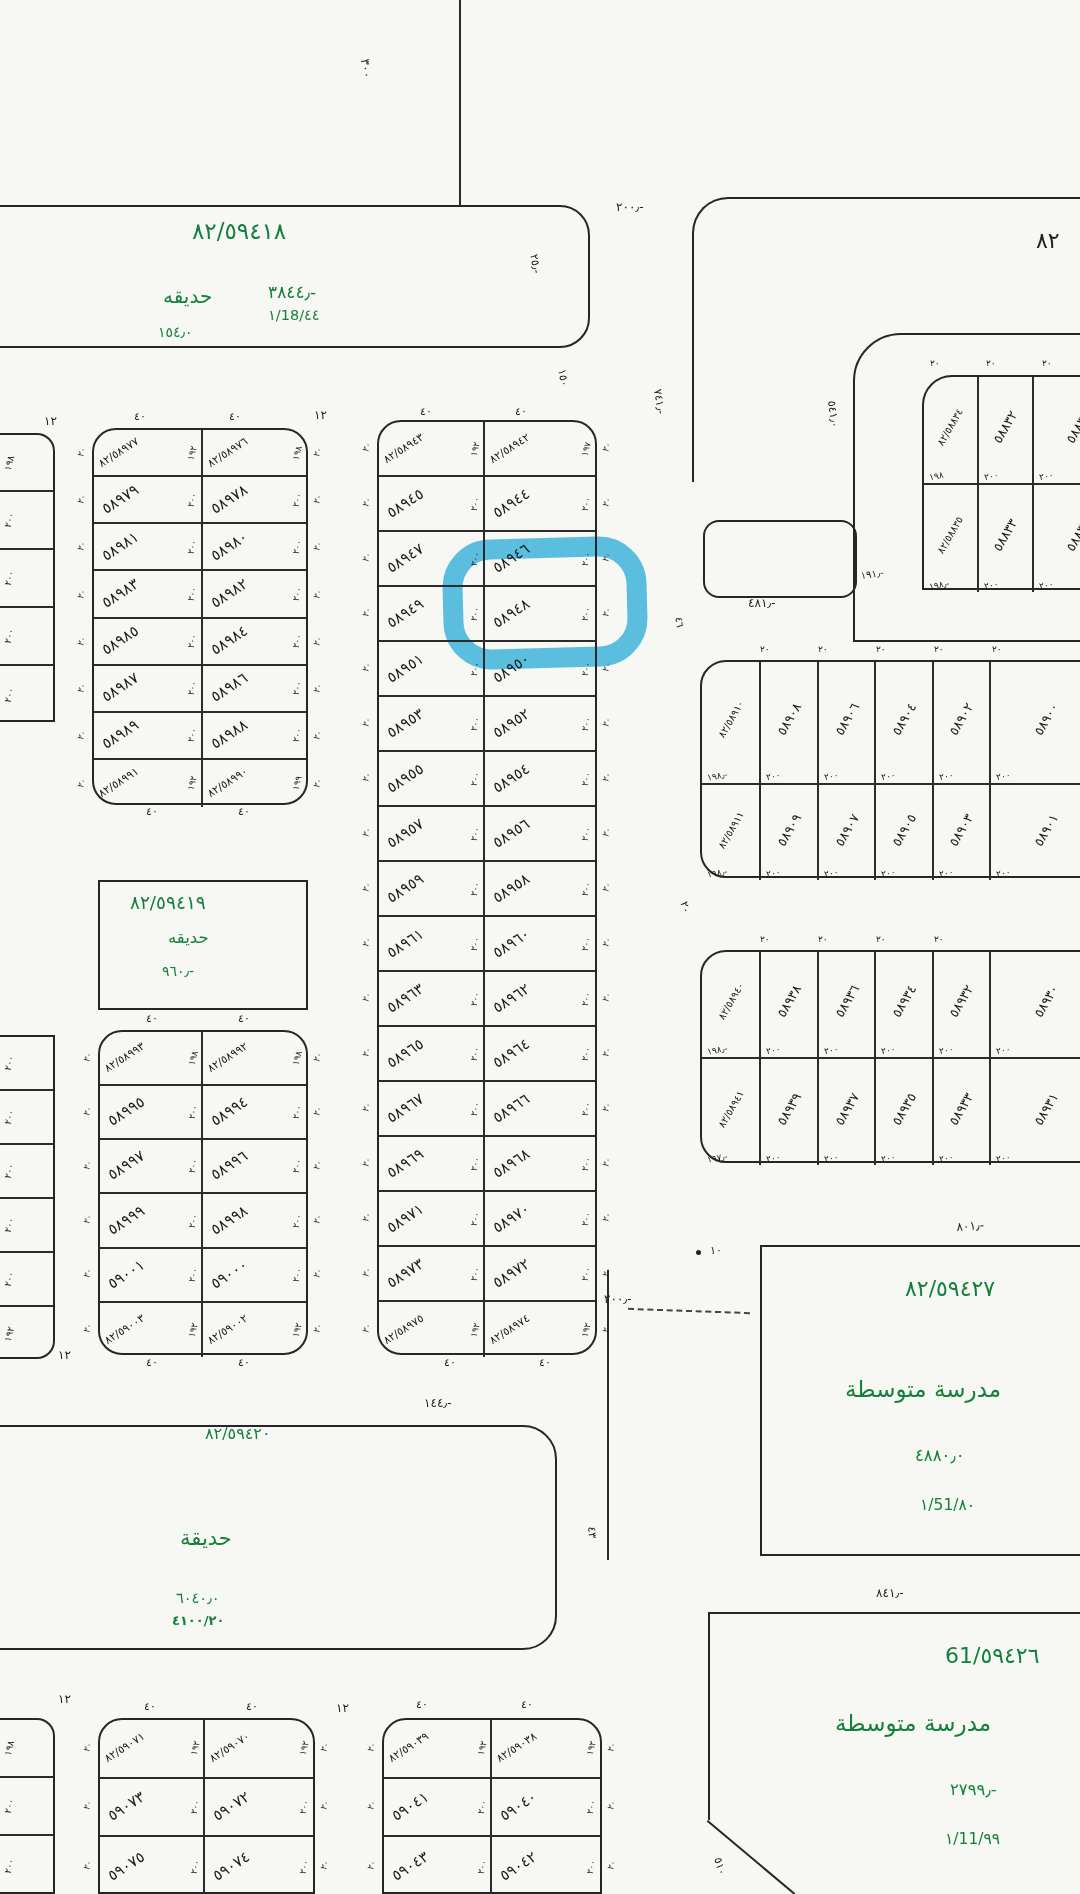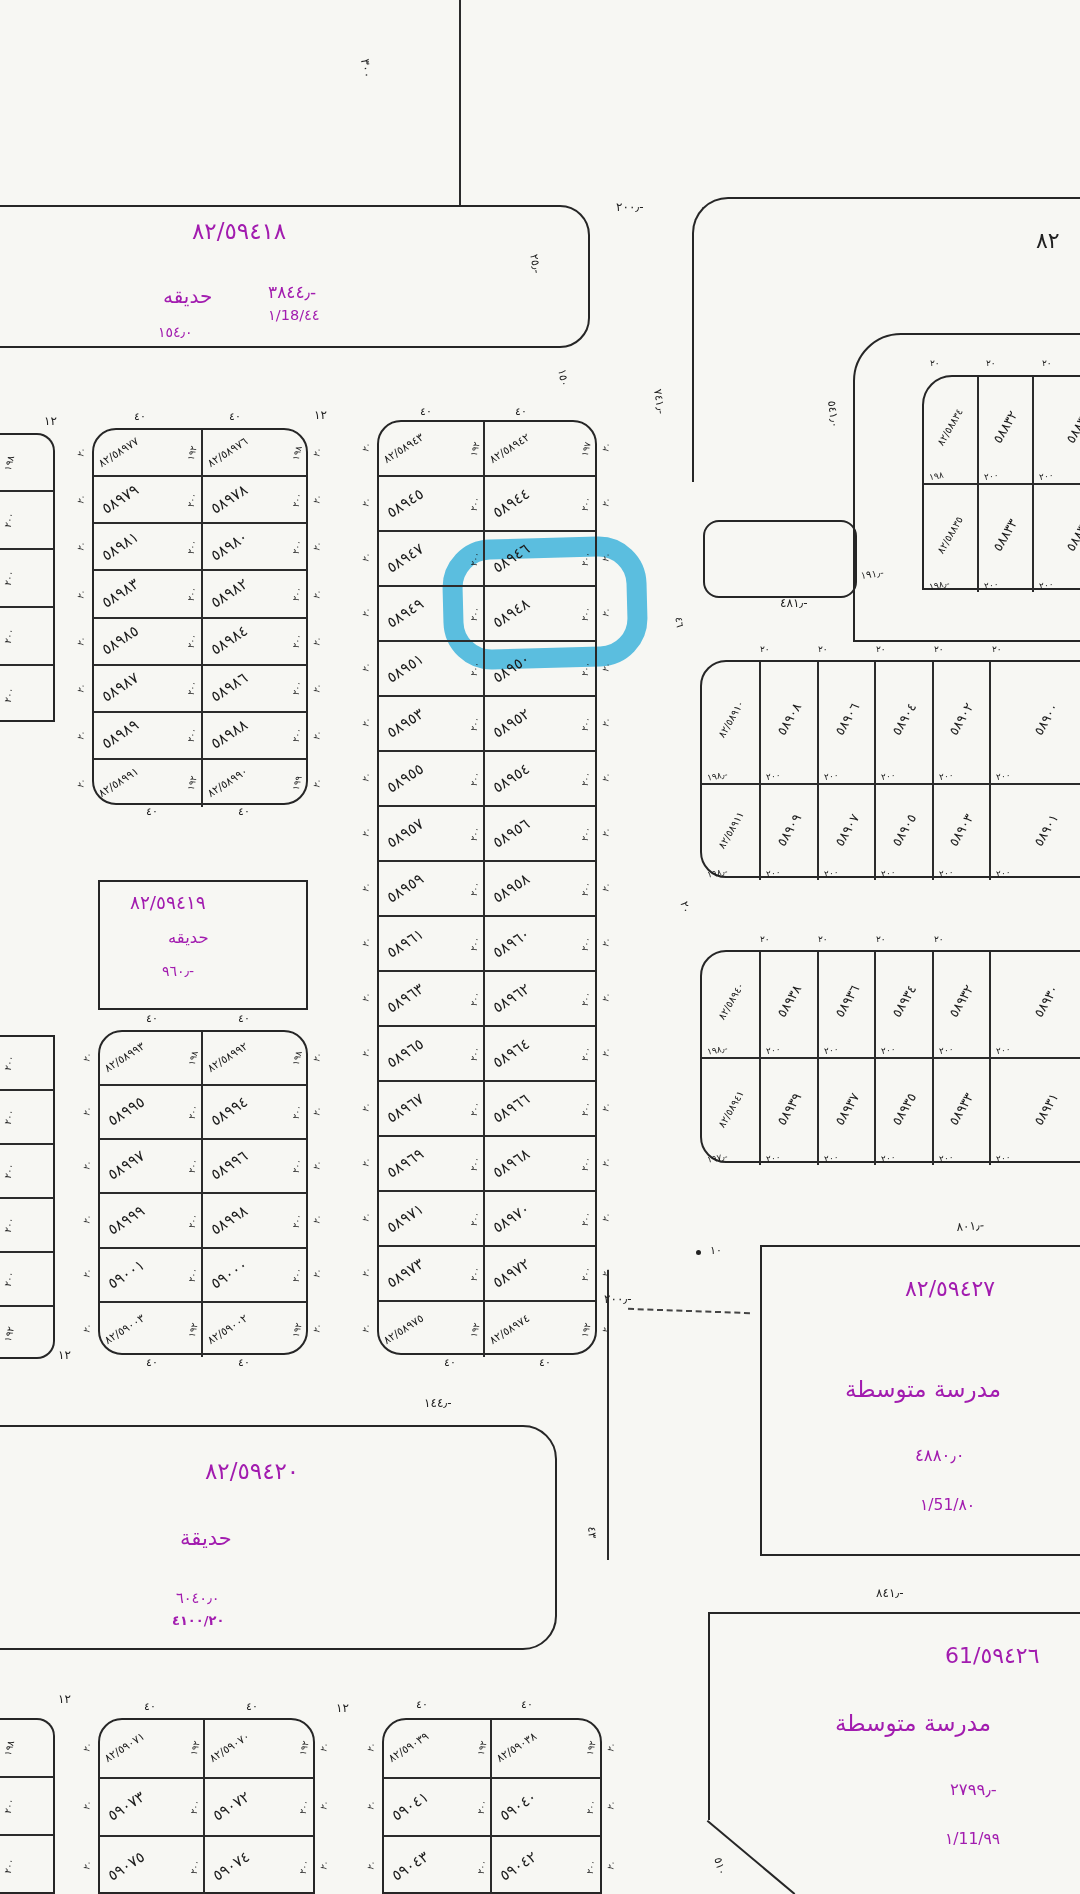--- a/index.html
+++ b/index.html
@@ -1,19 +1,19 @@
 <!DOCTYPE html>
 <html lang="ar" dir="ltr"><head>
 <meta charset="utf-8">
 <style>
   html,body{margin:0;padding:0;background:#e9e9e6;}
   body{font-family:"DejaVu Sans",sans-serif;color:#1b1b1b;}
   #canvas{position:relative;width:1080px;height:1894px;overflow:hidden;background:#f7f7f3;}
   .block{position:absolute;border:2.5px solid #262626;box-sizing:border-box;background:transparent;}
-  .blabel{position:absolute;white-space:nowrap;color:#a21caf;}
+  .blabel{position:absolute;white-space:nowrap;color:#15803d;}
   .line{position:absolute;box-sizing:border-box;}
   
   .hgrid,.vgrid,.strip{position:absolute;border:2.5px solid #262626;box-sizing:border-box;}
   .hrow{position:relative;box-sizing:border-box;border-bottom:2px solid #2b2b2b;display:flex;}
   .hrow:last-child{border-bottom:none;}
   .hcell{position:relative;box-sizing:border-box;border-right:2px solid #2b2b2b;height:100%;}
   .hcell:last-child{border-right:none;}
   .pn{position:absolute;left:6px;top:50%;transform:translateY(-55%) rotate(-33deg);transform-origin:center;
       font-size:15px;white-space:nowrap;letter-spacing:.5px;}
   .corner .pn{font-size:11px;left:2px;}
@@ -53,21 +53,21 @@
   <span class="blabel" style="left:268px;top:282px;font-size:17px;">٣٨٤٤٫-</span>
   <span class="blabel" style="left:268px;top:307px;font-size:14.5px;">١/18/٤٤</span>
   <span class="blabel" style="left:158px;top:324px;font-size:14px;">١٥٤٫٠</span>
 
   <div class="block" style="left:98px;top:880px;width:210px;height:130px;"></div>
   <span class="blabel" style="left:130px;top:892px;font-size:18.5px;">٨٢/٥٩٤١٩</span>
   <span class="blabel" style="left:168px;top:928px;font-size:16.5px;">حديقه</span>
   <span class="blabel" style="left:162px;top:963px;font-size:14px;">٩٦٠٫-</span>
 
   <div class="block" style="left:-24px;top:1425px;width:581px;height:225px;border-radius:0 34px 34px 0;"></div>
-  <span class="blabel" style="left:205px;top:1458px;font-size:23px;">٨٢/٥٩٤٢٠</span>
+  <span class="blabel" style="left:205px;top:1424px;font-size:16px;">٨٢/٥٩٤٢٠</span>
   <span class="blabel" style="left:180px;top:1526px;font-size:21px;">حديقة</span>
   <span class="blabel" style="left:176px;top:1590px;font-size:14.5px;">٦٠٤٠٫٠</span>
   <span class="blabel" style="left:172px;top:1613px;font-size:13px;font-weight:bold;">٤١٠٠/٢٠</span>
 
   <div class="block" style="left:760px;top:1245px;width:360px;height:311px;"></div>
   <span class="blabel" style="left:905px;top:1276px;font-size:22px;">٨٢/٥٩٤٢٧</span>
   <span class="blabel" style="left:845px;top:1376px;font-size:23px;">مدرسة متوسطة</span>
   <span class="blabel" style="left:915px;top:1446px;font-size:16.5px;">٤٨٨٠٫٠</span>
   <span class="blabel" style="left:920px;top:1496px;font-size:15.5px;">١/51/٨٠</span>
 
@@ -724,21 +724,21 @@
         <span class="sd">٢٠٠</span>
       </div>
     </div>
     <div class="dim" style="left: 372px; top: 58px; font-size: 12px; transform: rotate(83deg); transform-origin: left top;">٣٠٠</div>
     <div class="dim" style="left: 616px; top: 200px; font-size: 12px; transform: rotate(0deg); transform-origin: left top;">٢٠٠٫-</div>
     <div class="dim" style="left: 540px; top: 253px; font-size: 11px; transform: rotate(80deg); transform-origin: left top;">٢٥٫-</div>
     <div class="dim" style="left: 1036px; top: 228px; font-size: 22px; transform: rotate(0deg); transform-origin: left top;">٨٢</div>
     <div class="dim" style="left: 664px; top: 388px; font-size: 11px; transform: rotate(82deg); transform-origin: left top;">٧٤١٫-</div>
     <div class="dim" style="left: 838px; top: 400px; font-size: 11px; transform: rotate(83deg); transform-origin: left top;">٥٤١٫٠</div>
     <div class="dim" style="left: 568px; top: 368px; font-size: 11px; transform: rotate(80deg); transform-origin: left top;">١٥٠</div>
-    <div class="dim" style="left: 780px; top: 596px; font-size: 12px; transform: rotate(0deg); transform-origin: left top;">٤٨١٫-</div>
+    <div class="dim" style="left: 748px; top: 596px; font-size: 12px; transform: rotate(0deg); transform-origin: left top;">٤٨١٫-</div>
     <div class="dim" style="left: 860px; top: 570px; font-size: 10px; transform: rotate(-8deg); transform-origin: left top;">١٩١٫-</div>
     <div class="dim" style="left: 684px; top: 616px; font-size: 10px; transform: rotate(80deg); transform-origin: left top;">٤٦</div>
     <div class="dim" style="left: 956px; top: 1220px; font-size: 12px; transform: rotate(-4deg); transform-origin: left top;">٨٠١٫-</div>
     <div class="dim" style="left: 604px; top: 1292px; font-size: 12px; transform: rotate(0deg); transform-origin: left top;">٢٠٠٫-</div>
     <div class="dim" style="left: 710px; top: 1244px; font-size: 11px; transform: rotate(0deg); transform-origin: left top;">١٠</div>
     <div class="dim" style="left: 598px; top: 1526px; font-size: 11px; transform: rotate(85deg); transform-origin: left top;">٤٣</div>
     <div class="dim" style="left: 876px; top: 1586px; font-size: 12px; transform: rotate(0deg); transform-origin: left top;">٨٤١٫-</div>
     <div class="dim" style="left: 424px; top: 1396px; font-size: 12px; transform: rotate(0deg); transform-origin: left top;">١٤٤٫-</div>
     <div class="dim" style="left: 724px; top: 1856px; font-size: 11px; transform: rotate(75deg); transform-origin: left top;">٥١٠</div>
     <div class="dim" style="left: 44px; top: 414px; font-size: 12px; transform: rotate(0deg); transform-origin: left top;">١٢</div>

